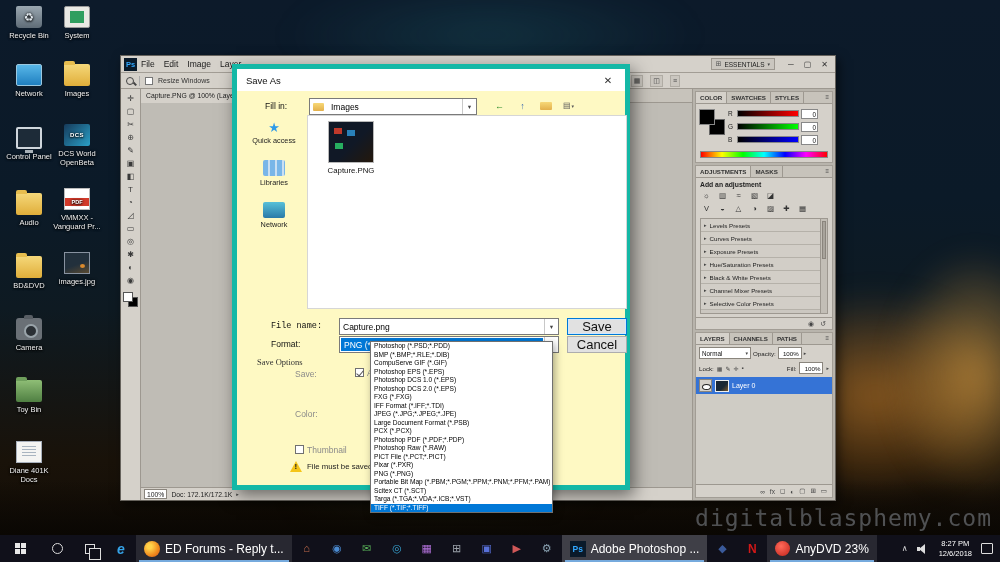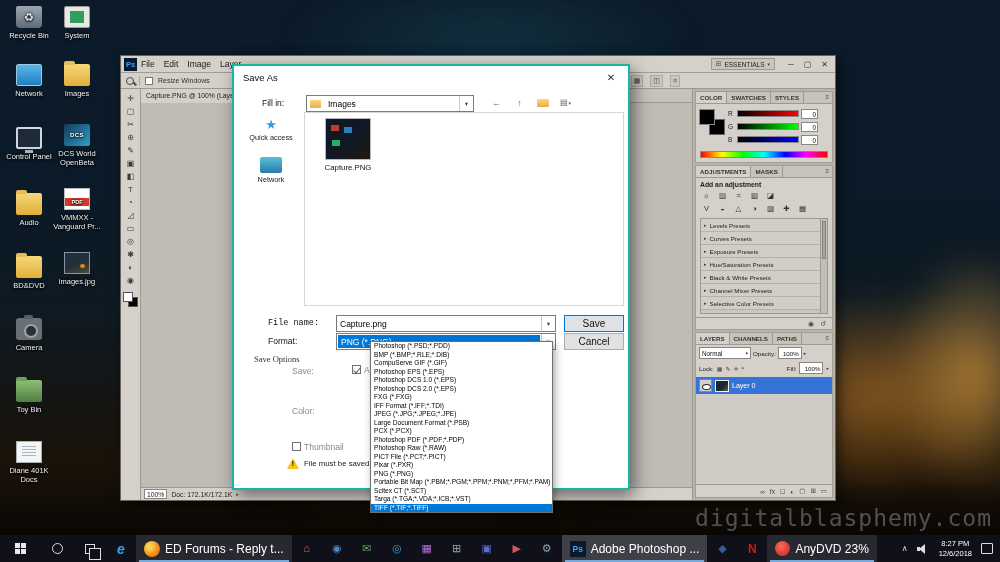--- a/index.html
+++ b/index.html
@@ -123,21 +123,21 @@
 .lock-ico{font-size:6px;color:#444;}
 .layer-row{height:17px;background:#3573d6;display:flex;align-items:center;gap:3px;padding:0 3px;margin-top:1px;}
 .eyebox{width:13px;height:13px;background:#d5d1ca;border:1px solid #8a857d;position:relative;}
 .eyebox::after{content:"";position:absolute;left:2px;top:4px;width:7px;height:4px;border:1px solid #222;border-radius:50%;background:#fff;}
 .lthumb{width:14px;height:12px;border:1px solid #eee;background:linear-gradient(135deg,#1a2733 60%,#7a5a2e);}
 .lname{font-size:7px;color:#fff;}
 .layers-empty{flex:1;background:#cfccc5;}
 .layers-foot{height:13px;border-top:1px solid #9d9890;display:flex;gap:5px;justify-content:flex-end;align-items:center;padding:0 5px;font-size:6.5px;color:#444;}
 
 
-.dlg{position:absolute;left:232px;top:64px;width:398px;height:426px;background:#ffffff;border:2px solid #14b8a6;box-shadow:4px 6px 16px rgba(0,0,0,.5);z-index:30;color:#000;}
+.dlg{position:absolute;left:232px;top:64px;width:398px;height:426px;background:#fef9c3;border:5px solid #14b8a6;box-shadow:4px 6px 16px rgba(0,0,0,.5);z-index:30;color:#000;}
 .dlg-title{height:22px;background:#fff;display:flex;align-items:center;padding-left:9px;font-size:9.5px;color:#111;}
 .dlg-close{margin-left:auto;width:34px;height:22px;display:flex;align-items:center;justify-content:center;font-size:10px;color:#333;}
 .dlbl{position:absolute;font-size:8.5px;color:#111;}
 .combo{position:absolute;background:#fff;border:1px solid #7a7a7a;display:flex;align-items:center;font-size:8.5px;}
 .combo .ctext{flex:1;padding-left:3px;white-space:nowrap;overflow:hidden;}
 .combo .carrow{width:14px;align-self:stretch;display:flex;align-items:center;justify-content:center;border-left:1px solid #c8c8c8;font-size:5.5px;color:#444;}
 .cfold{width:11px;height:8px;background:linear-gradient(#f7d877,#e3b04b);border-radius:1px;margin:0 4px 0 3px;flex:0 0 auto;}
 .navicons{position:absolute;left:254px;top:29px;display:flex;gap:6px;}
 .navicons span,.navicons div{}
 .nico{width:17px;height:15px;display:flex;align-items:center;justify-content:center;font-size:9px;}
@@ -152,21 +152,21 @@
 .side-item[data-type="desktop"] .nav-ico{background:linear-gradient(#6ec0ef,#2587cf);}
 .side-item[data-type="libraries"] .nav-ico{background:repeating-linear-gradient(90deg,#79b6e8 0 5px,#cadff2 5px 7px);}
 .side-item[data-type="pc"] .nav-ico{background:#3b4754;border:1px solid #222;}
 .side-item[data-type="network"] .nav-ico{background:linear-gradient(#58c0d8,#2a7aa8);}
 .side-lbl{font-size:7.3px;color:#222;}
 .flist{position:absolute;left:70px;top:46px;width:320px;height:194px;background:#fff;border:1px solid #d6d6d6;}
 .fitem{position:absolute;left:12px;top:5px;width:62px;text-align:center;}
 .fthumb{width:46px;height:42px;margin:0 auto;border:1px solid #b8b8b8;background:linear-gradient(135deg,#101826 55%,#24180c);position:relative;}
 .fthumb::after{content:"";position:absolute;left:5px;top:6px;width:8px;height:6px;background:#c0392b;box-shadow:13px 2px 0 #2980b9,1px 15px 0 #27ae60;}
 .fitem-lbl{font-size:7.8px;margin-top:3px;color:#111;}
-.btn{position:absolute;display:flex;align-items:center;justify-content:center;font-size:10px;background:#e1e1e1;border:1px solid #adadad;color:#111;}
+.btn{position:absolute;display:flex;align-items:center;justify-content:center;font-size:13px;background:#e1e1e1;border:1px solid #adadad;color:#111;}
 .btn.default{border:1px solid #0078d7;box-shadow:inset 0 0 0 1px #cfe8ff;}
 .sel-band{flex:1;align-self:stretch;margin:1px;background:#0078d7;color:#fff;display:flex;align-items:center;padding-left:3px;white-space:nowrap;overflow:hidden;}
 .gray{color:#8a8a8a;}
 .chk{width:9px;height:9px;border:1px solid #707070;background:#fff;display:inline-block;position:relative;vertical-align:-1px;margin-right:3px;}
 .chk.on::after{content:"";position:absolute;left:2px;top:0px;width:3px;height:6px;border-right:1.5px solid #555;border-bottom:1.5px solid #555;transform:rotate(40deg);}
 .warnrow{position:absolute;left:53px;top:392px;width:312px;display:flex;align-items:flex-start;gap:5px;}
 .tri-warn{position:relative;width:0;height:0;border-left:6px solid transparent;border-right:6px solid transparent;border-bottom:11px solid #f5c518;flex:0 0 auto;}
 .tri-warn::after{content:"!";position:absolute;left:-1.5px;top:1px;font-size:8px;font-weight:bold;color:#222;}
 .warntext{font-size:7.8px;color:#222;line-height:11px;white-space:nowrap;overflow:hidden;}
 
@@ -533,20 +533,24 @@
       <span>▤</span>
         <span style="font-size:5px;">▾</span>
     </span>
   </div>
   <div class="side">
 
   <div class="side-item" data-type="quick">
       <div class="nav-ico"></div>
       <div class="side-lbl">Quick access</div>
     </div>
+      <div class="side-item" data-type="libraries">
+      <div class="nav-ico"></div>
+      <div class="side-lbl">Libraries</div>
+    </div>
       <div class="side-item" data-type="network">
       <div class="nav-ico"></div>
       <div class="side-lbl">Network</div>
     </div>
     </div>
   <div class="flist">
     <div class="fitem">
       <div class="fthumb"></div>
       <div class="fitem-lbl">Capture.PNG</div>
     </div>

